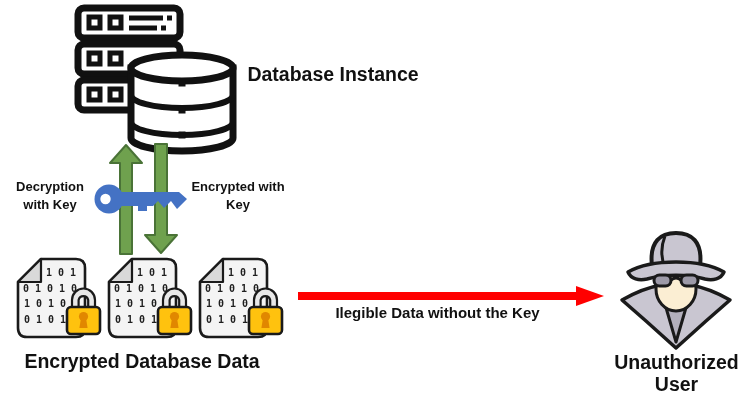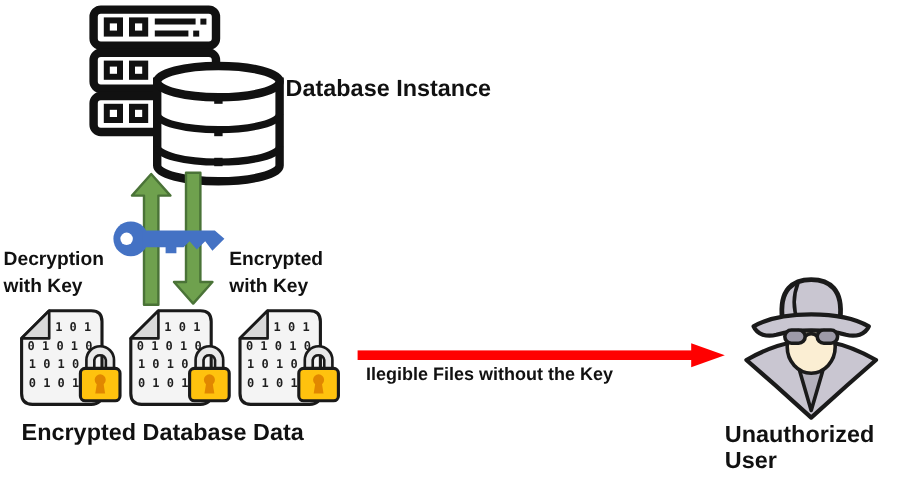--- a/index.html
+++ b/index.html
@@ -1,21 +1,21 @@
 <!DOCTYPE html>
 <html><head>
 <meta charset="utf-8">
 <style>
   html,body{margin:0;padding:0;background:#fff;}
   #canvas{position:relative;width:750px;height:410px;background:#ffffff;overflow:hidden;
           font-family:"Liberation Sans",sans-serif;}
-  .label{position:absolute;font-weight:bold;color:#111;}
+  .label{position:absolute;font-weight:bold;color:#111;text-align:center;}
   .label-lg{font-size:19.5px;line-height:1.15;}
   .label-md{font-size:15px;}
-  .label-sm{font-size:16px;line-height:1.35;margin-top:28px;}
+  .label-sm{font-size:13px;line-height:1.35;}
   svg{position:absolute;overflow:visible;}
   .bin{font-family:"DejaVu Sans Mono",monospace;font-size:10px;font-weight:bold;
        fill:#1f1f1f;text-anchor:middle;}
 </style>
 </head>
 <body>
 
 <div id="canvas">
 
   <svg width="0" height="0" style="position:absolute">
@@ -97,21 +97,21 @@
     <use href="#enc-file"></use>
   </svg>
 
   <div class="label label-lg" style="left:18px;top:350px;width:248px">Encrypted Database Data</div>
 
   <svg style="left:298px;top:286px" width="306" height="20" viewBox="0 0 306 20">
     <rect x="0" y="6" width="280" height="8" fill="#FF0000"></rect>
     <polygon points="278,0 306,10 278,20" fill="#FF0000"></polygon>
   </svg>
 
-  <div class="label label-md" style="left:305px;top:304px;width:265px">Ilegible Files without the Key</div>
+  <div class="label label-md" style="left:305px;top:304px;width:265px">Ilegible Data without the Key</div>
 
   <svg style="left:612px;top:226px" width="126" height="124" viewBox="0 0 126 124">
 
     <path d="M 49 59 C 38 61 24 66 10 74 L 34 95 L 64 122 L 94 95 L 118 74 C 104 66 90 61 79 59 L 64 67 Z" fill="#C9C6D1" stroke="#1A1A1A" stroke-width="3.5" stroke-linejoin="round"></path>
     <path d="M 48 61 L 64 116 L 80 61 Z" fill="#B3B0BC" stroke="#1A1A1A" stroke-width="3" stroke-linejoin="round"></path>
 
     <ellipse cx="64" cy="63" rx="20" ry="22" fill="#FBEED3" stroke="#1A1A1A" stroke-width="3"></ellipse>
 
     <g>
       <path d="M 40 40 C 37 15 49 7 64 7 C 79 7 91 15 88 40 Z" fill="#C9C6D1" stroke="#1A1A1A" stroke-width="4" stroke-linejoin="round"></path>

